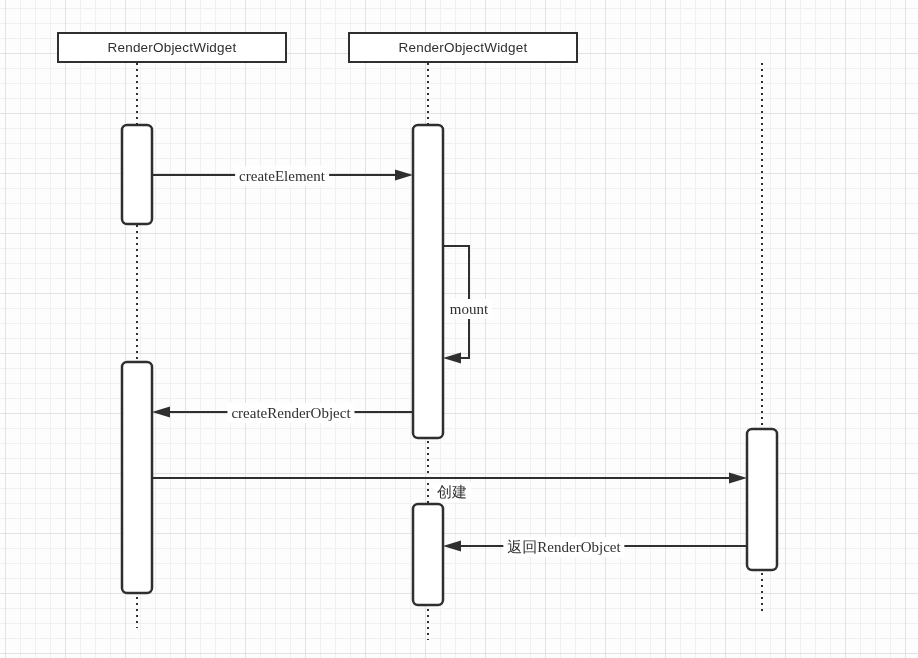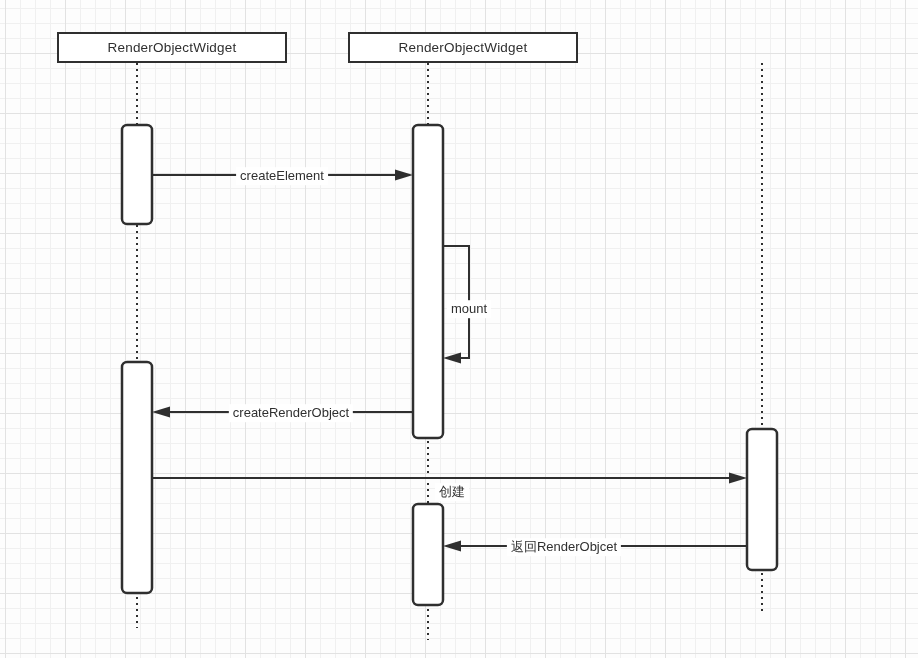--- a/index.html
+++ b/index.html
@@ -33,24 +33,25 @@
     font-size: 13.5px;
     color: #2f2f2f;
     letter-spacing: 0.2px;
     margin-left: 35px;
   }
   .msg-label {
     position: absolute;
     transform: translate(-50%, -50%);
     background: #ffffff;
     padding: 1px 4px;
-    font-size: 13px;
+    font-size: 15px;
     color: #303030;
     white-space: nowrap;
     line-height: 1.2;
+    font-family: Liberation Serif, serif;
   }
   .watermark {
     position: absolute;
     left: 736px;
     top: 617px;
     font-size: 19px;
     color: #c9c9c9;
     letter-spacing: 1px;
     white-space: nowrap;
   }

